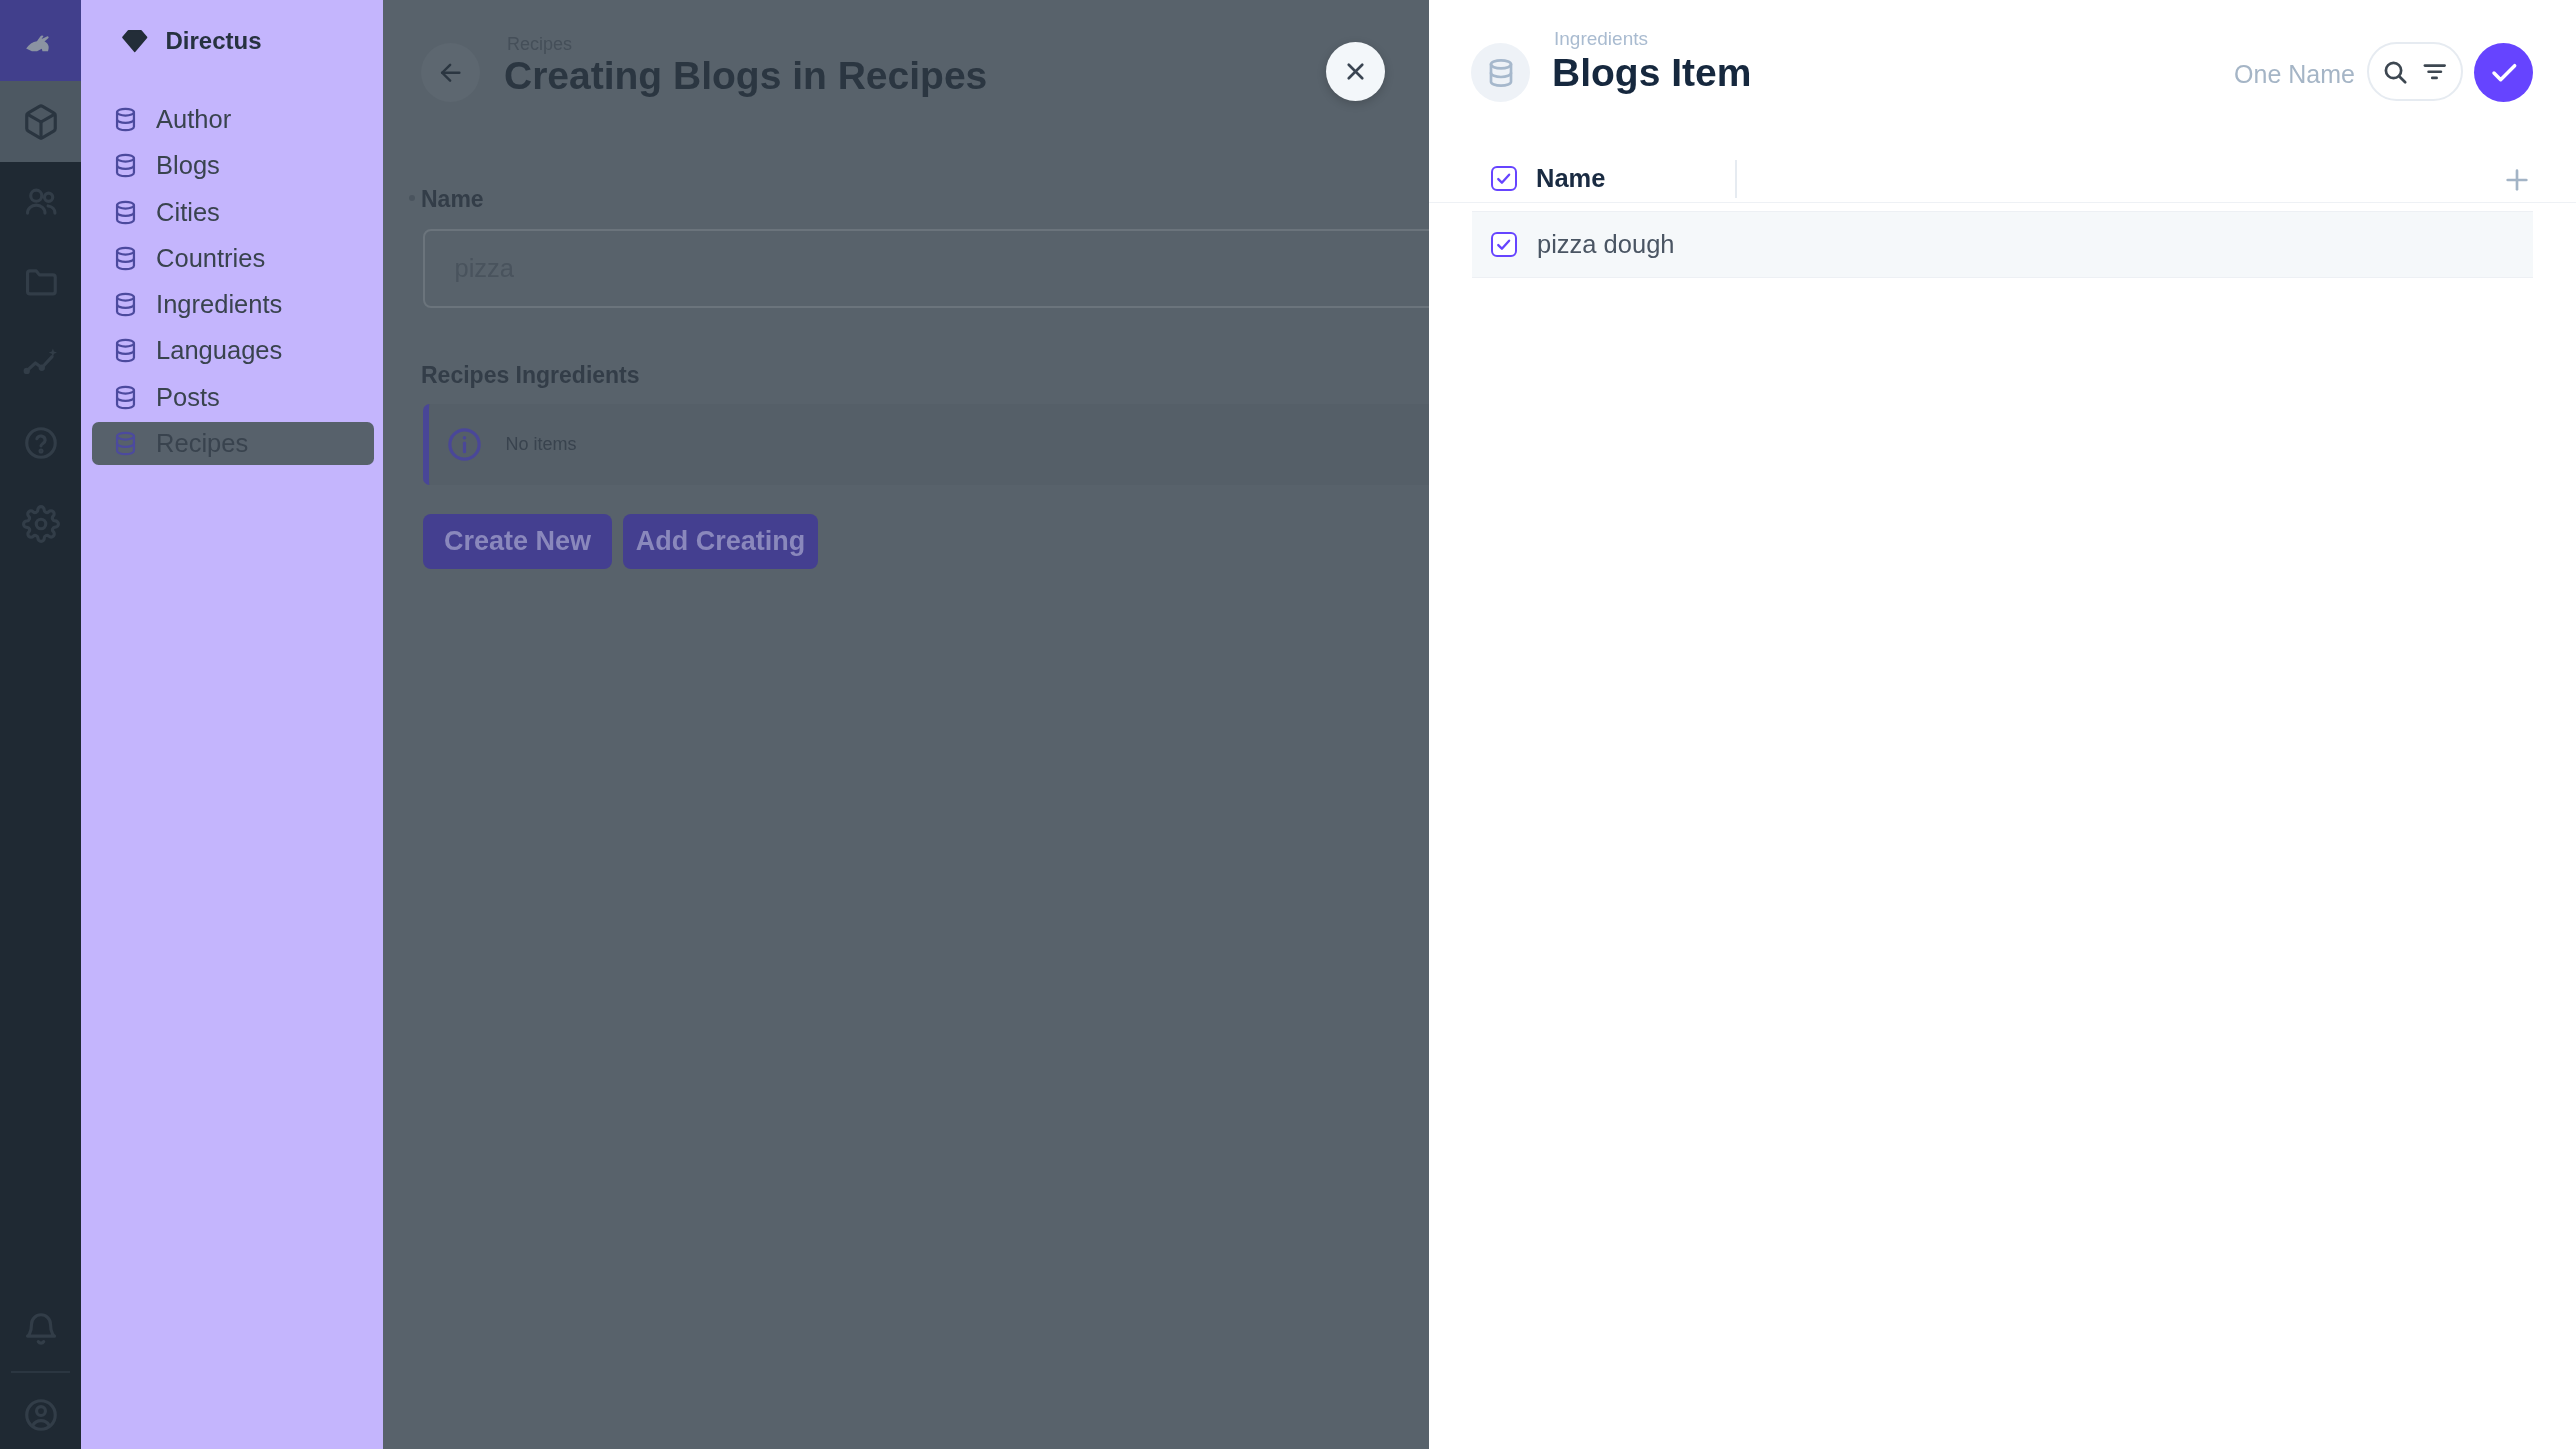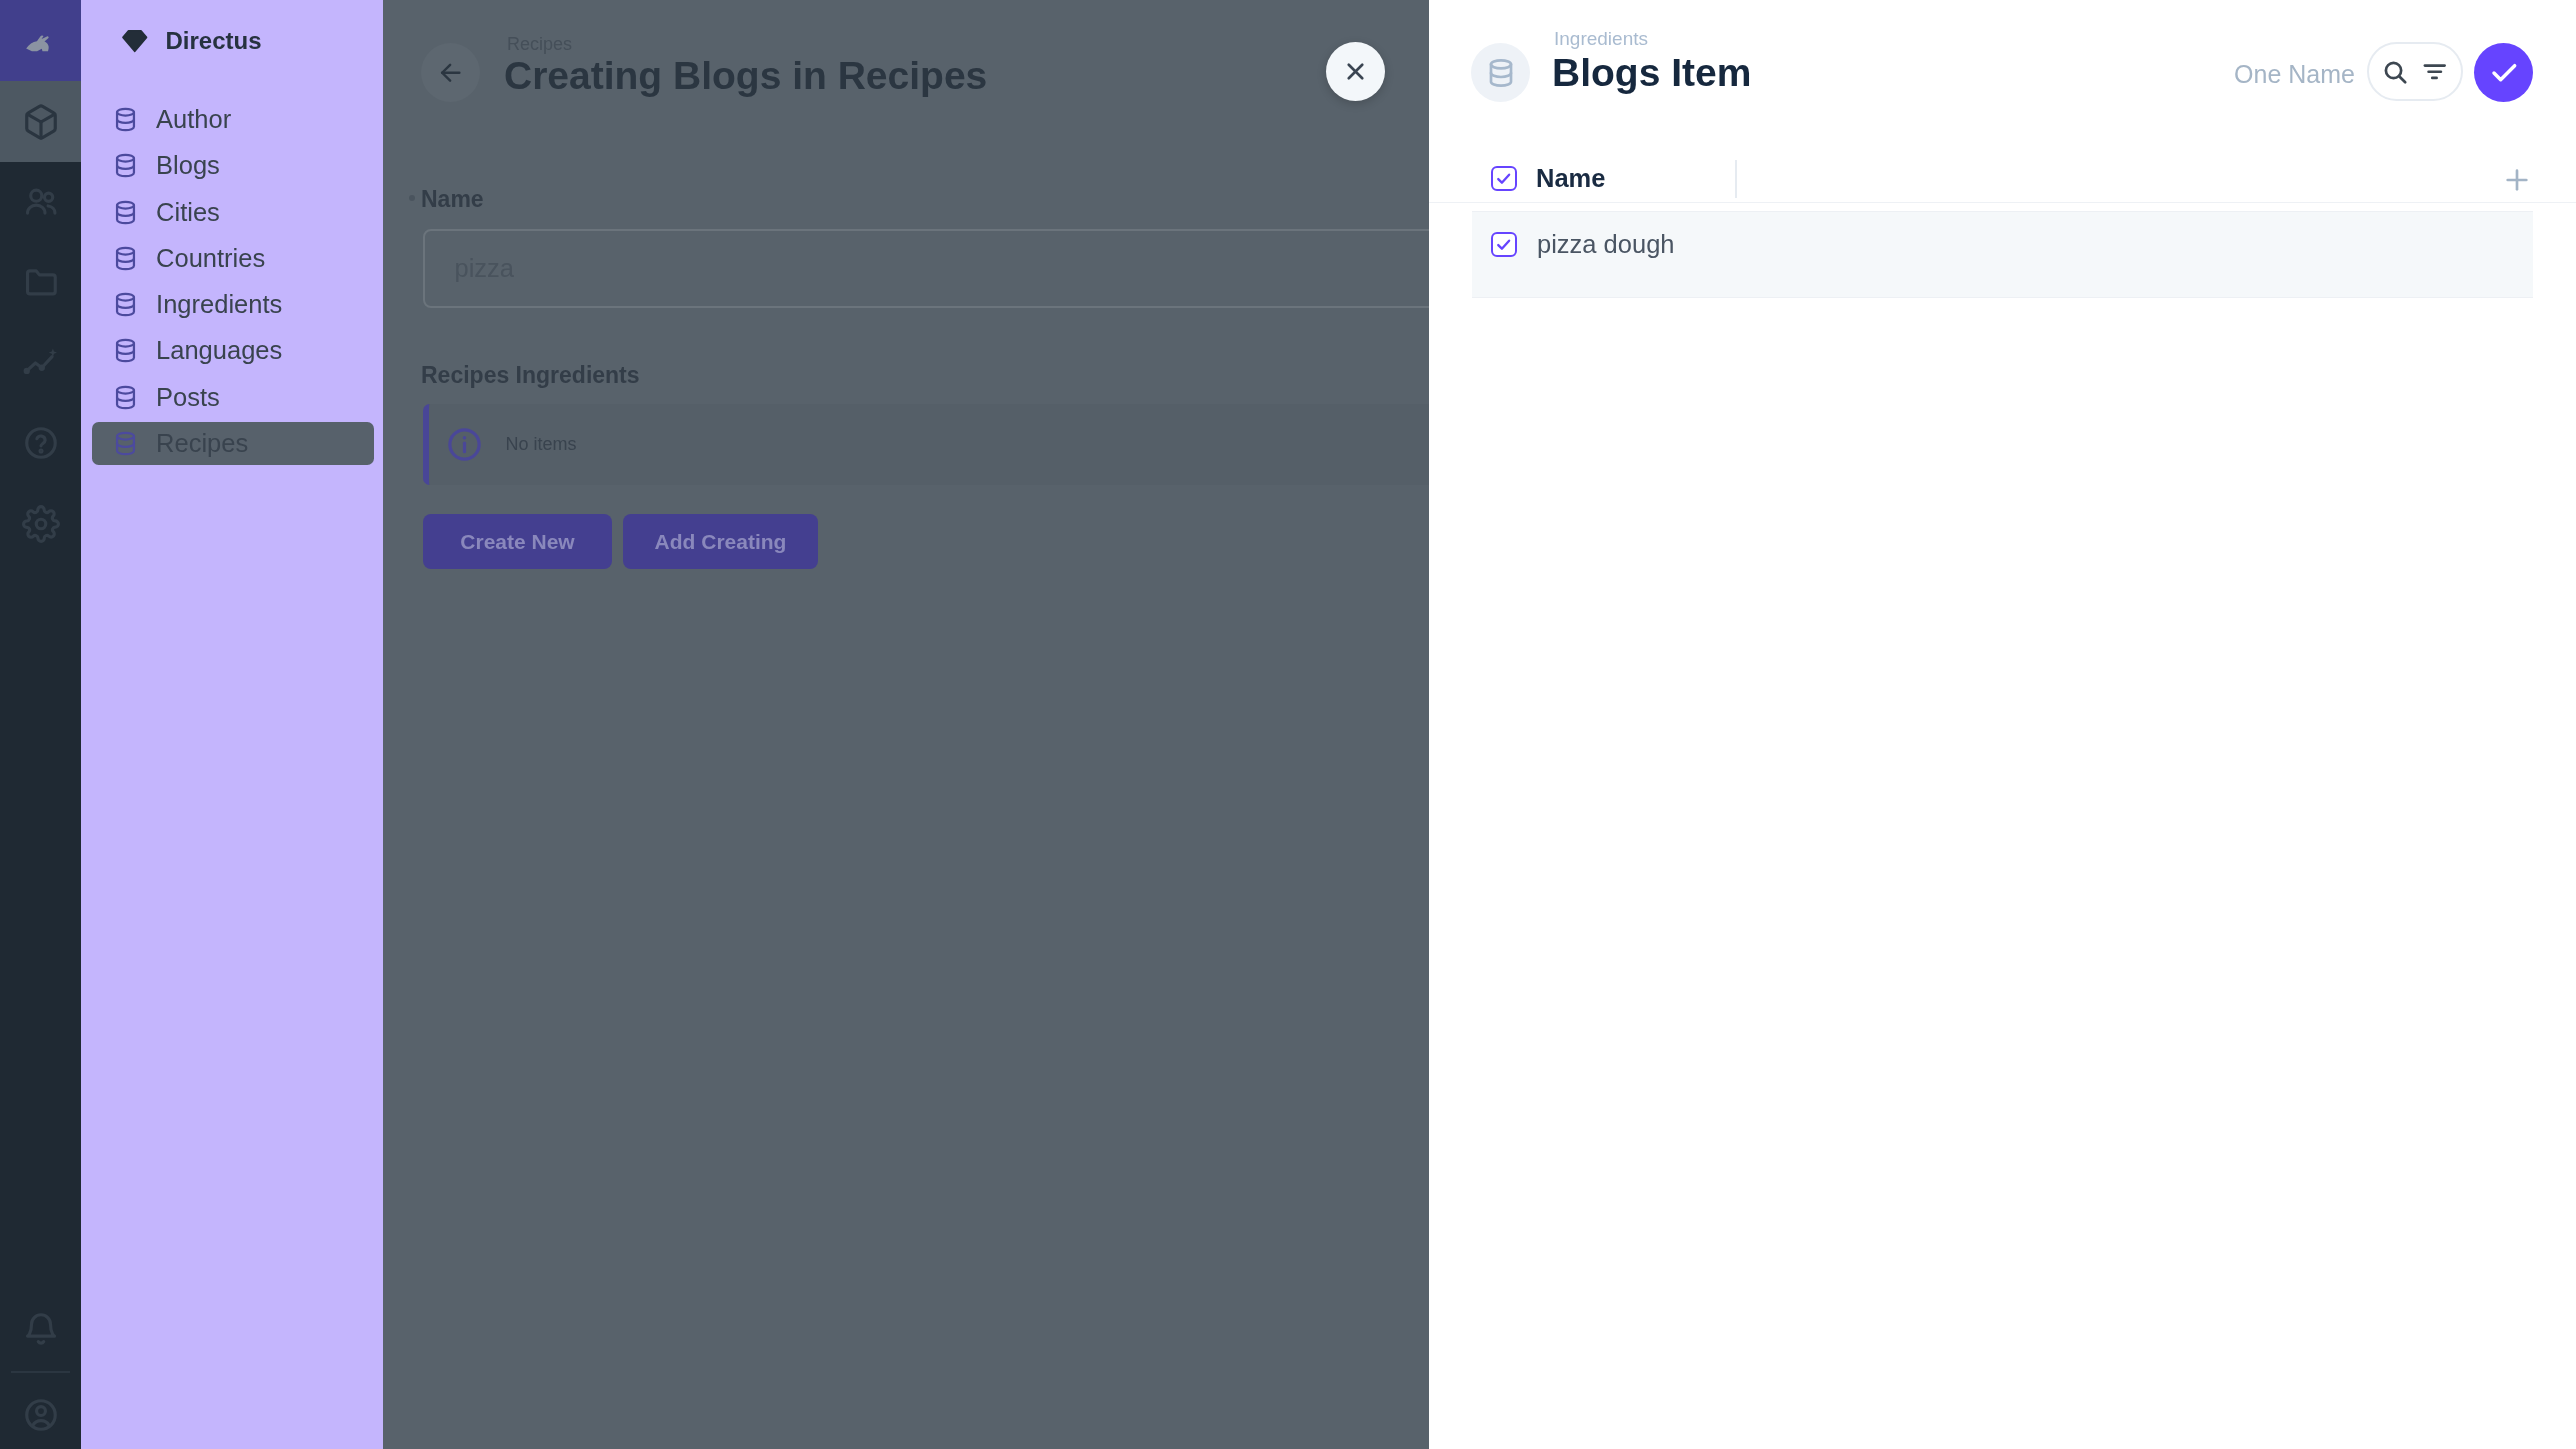--- a/index.html
+++ b/index.html
@@ -39,21 +39,21 @@
   .name-input{position:absolute;left:423px;top:229px;width:1610px;height:79px;box-sizing:border-box;
               background:transparent;border:2px solid #6b747c;border-radius:8px;color:#49535d;
               font-size:25.5px;padding:0 29.5px;outline:none;font-family:inherit;}
   .section-label{left:421px;top:362px;}
   .notice{position:absolute;left:423px;top:404px;width:1610px;height:81px;box-sizing:border-box;
           background:#555f68;border-left:6.7px solid #494697;border-radius:6.7px;display:flex;
           align-items:center;gap:21.5px;padding-left:16px;}
   .notice .info{color:#4a4798;flex:0 0 auto;}
   .notice-text{font-size:18px;color:#39434e;}
   .btn{position:absolute;top:514px;height:55px;border:none;border-radius:8px;background:#443f90;
-       color:#8a88bc;font-size:21px;font-weight:600;font-family:inherit;display:flex;
+       color:#8a88bc;font-size:27px;font-weight:600;font-family:inherit;display:flex;
        align-items:center;justify-content:center;cursor:pointer;}
   .btn-create{left:423px;width:189px;}
   .btn-add{left:623px;width:195px;}
 
   
   .close-btn{position:absolute;left:1326px;top:42px;width:59px;height:59px;border-radius:50%;border:none;
              background:#f3f7fa;color:#3a4552;display:flex;align-items:center;justify-content:center;
              z-index:6;cursor:pointer;box-shadow:0 2.7px 9.4px rgba(0,0,0,0.18);}
 
   
@@ -70,21 +70,21 @@
                   color:#3d4751;background:none;border:none;cursor:pointer;padding:0;}
   .confirm-btn{position:absolute;left:1045px;top:43px;width:59px;height:59px;border-radius:50%;border:none;
                background:#6644ff;color:#ffffff;display:flex;align-items:center;justify-content:center;cursor:pointer;}
 
   .thead{position:absolute;left:0;top:157px;width:1147px;height:46px;border-bottom:1.3px solid #eef1f5;box-sizing:border-box;}
   .th-checkbox{position:absolute;left:62px;top:8.7px;}
   .th-name{position:absolute;left:107px;top:7.4px;font-size:25.5px;font-weight:700;color:#1a2b42;cursor:pointer;}
   .th-divider{position:absolute;left:306px;top:2.7px;width:2px;height:38px;background:#e6ebf1;cursor:col-resize;}
   .th-plus{position:absolute;left:1072px;top:6.7px;color:#a3b4c6;background:none;border:none;padding:0;cursor:pointer;}
 
-  .trow{position:absolute;left:43px;top:211px;width:1061px;height:87px;background:#f5f8fa;
+  .trow{position:absolute;left:43px;top:211px;width:1061px;height:67px;background:#f5f8fa;
         border-top:1.3px solid #edf0f4;border-bottom:1.3px solid #edf0f4;box-sizing:border-box;cursor:pointer;}
   .trow-checkbox{position:absolute;left:19px;top:19.5px;}
   .trow-text{position:absolute;left:65px;top:18px;font-size:25.5px;color:#4a5563;}
 
   .checkbox{width:25.5px;height:25.5px;box-sizing:border-box;border:2.7px solid #6644ff;border-radius:6px;
             background:#fff;display:flex;align-items:center;justify-content:center;cursor:pointer;}
 </style>
 </head>
 <body>
 

